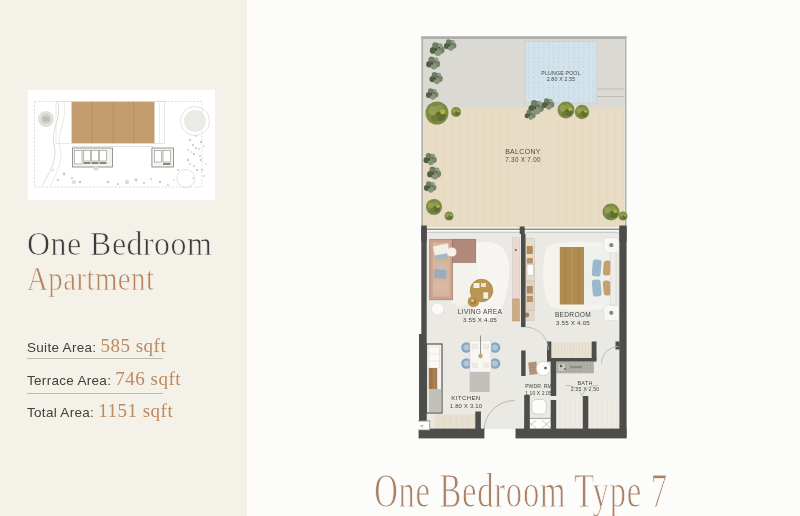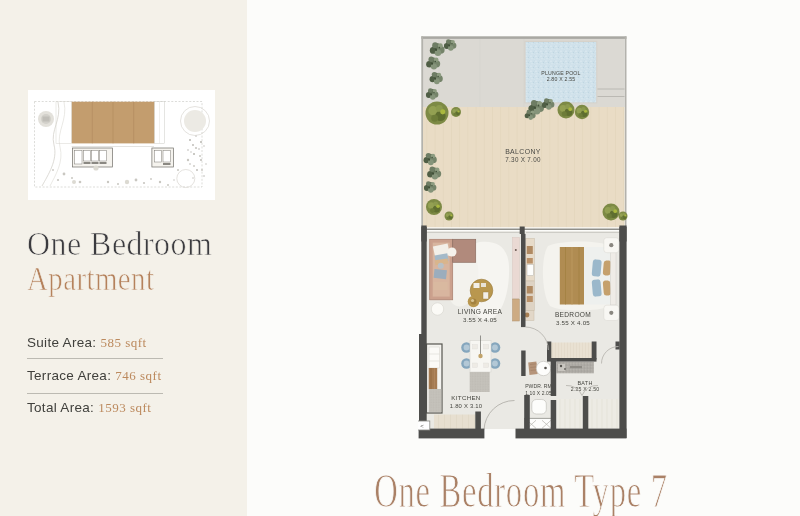--- a/index.html
+++ b/index.html
@@ -5,21 +5,21 @@
   html,body{margin:0;padding:0;}
   body{width:800px;height:516px;position:relative;overflow:hidden;background:#fcfcfa;
        font-family:"Liberation Sans", sans-serif;}
   .cream{position:absolute;left:0;top:0;width:247px;height:516px;background:#f4f1e9;}
   .thumb{position:absolute;left:28px;top:90px;width:187px;height:110px;background:#ffffff;}
   .t1{position:absolute;left:26.5px;top:224.8px;width:260px;font-family:"Liberation Serif",serif;
       font-size:34px;color:#3b3b3f;letter-spacing:0.5px;transform:scale(0.94,1);transform-origin:left top;-webkit-text-stroke:0.7px #f4f1e9;}
   .t2{position:absolute;left:26.5px;top:259.8px;width:260px;font-family:"Liberation Serif",serif;
       font-size:34px;color:#b5825c;letter-spacing:0.5px;transform:scale(0.85,1);transform-origin:left top;-webkit-text-stroke:0.7px #f4f1e9;}
   .row{position:absolute;left:27px;width:200px;font-size:13.5px;color:#40403c;letter-spacing:0.3px;}
-  .row .v{font-family:"Liberation Serif",serif;font-size:13px;color:#bc8a5e;letter-spacing:0.5px;}
+  .row .v{font-family:"Liberation Serif",serif;font-size:19px;color:#bc8a5e;letter-spacing:0.5px;}
   .hr{position:absolute;left:27px;width:136px;height:0;border-top:1px solid #bcbab2;}
   .bt{position:absolute;left:521px;top:463.2px;white-space:nowrap;
       font-family:"Liberation Serif",serif;font-size:48.5px;color:#aa8166;letter-spacing:1px;-webkit-text-stroke:1px #fcfcfa;
       transform:translateX(-50%) scaleX(0.674);}
 </style>
 </head>
 <body>
   <div class="cream"></div>
 
   <svg class="thumb" viewBox="0 0 187 110" width="187" height="110">
@@ -106,21 +106,21 @@
     </g>
   </svg>
 
   <div class="t1">One Bedroom</div>
   <div class="t2">Apartment</div>
 
   <div class="row" style="top:335.4px;">Suite Area: <span class="v">585 sqft</span></div>
   <div class="hr" style="top:358.4px;"></div>
   <div class="row" style="top:367.5px;">Terrace Area: <span class="v">746 sqft</span></div>
   <div class="hr" style="top:392.6px;"></div>
-  <div class="row" style="top:399.9px;">Total Area: <span class="v">1593 sqft</span></div>
+  <div class="row" style="top:399.9px;">Total Area: <span class="v">1151 sqft</span></div>
 
   <div class="bt">One Bedroom Type 7</div>
 
   <svg id="plan" style="position:absolute;left:418px;top:33px;" width="212" height="407" viewBox="418 33 212 407">
     <defs>
       <pattern id="pool" width="5" height="5" patternUnits="userSpaceOnUse">
         <rect width="5" height="5" fill="#cfe1ea"></rect>
         <circle cx="1" cy="1.2" r="0.6" fill="#e6f1f6"></circle>
         <circle cx="3.4" cy="2.4" r="0.55" fill="#bdd5e0"></circle>
         <circle cx="2" cy="3.8" r="0.5" fill="#e9f3f7"></circle>

